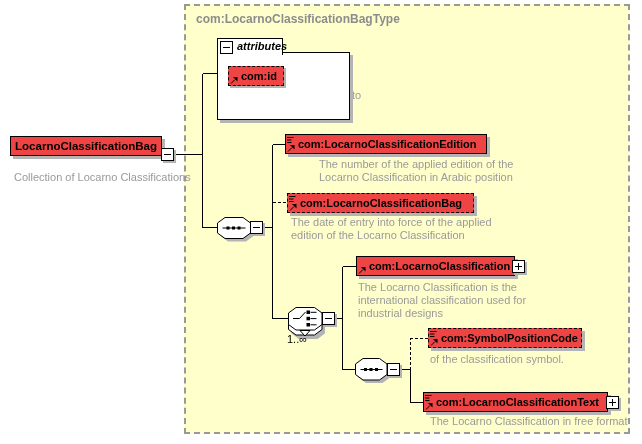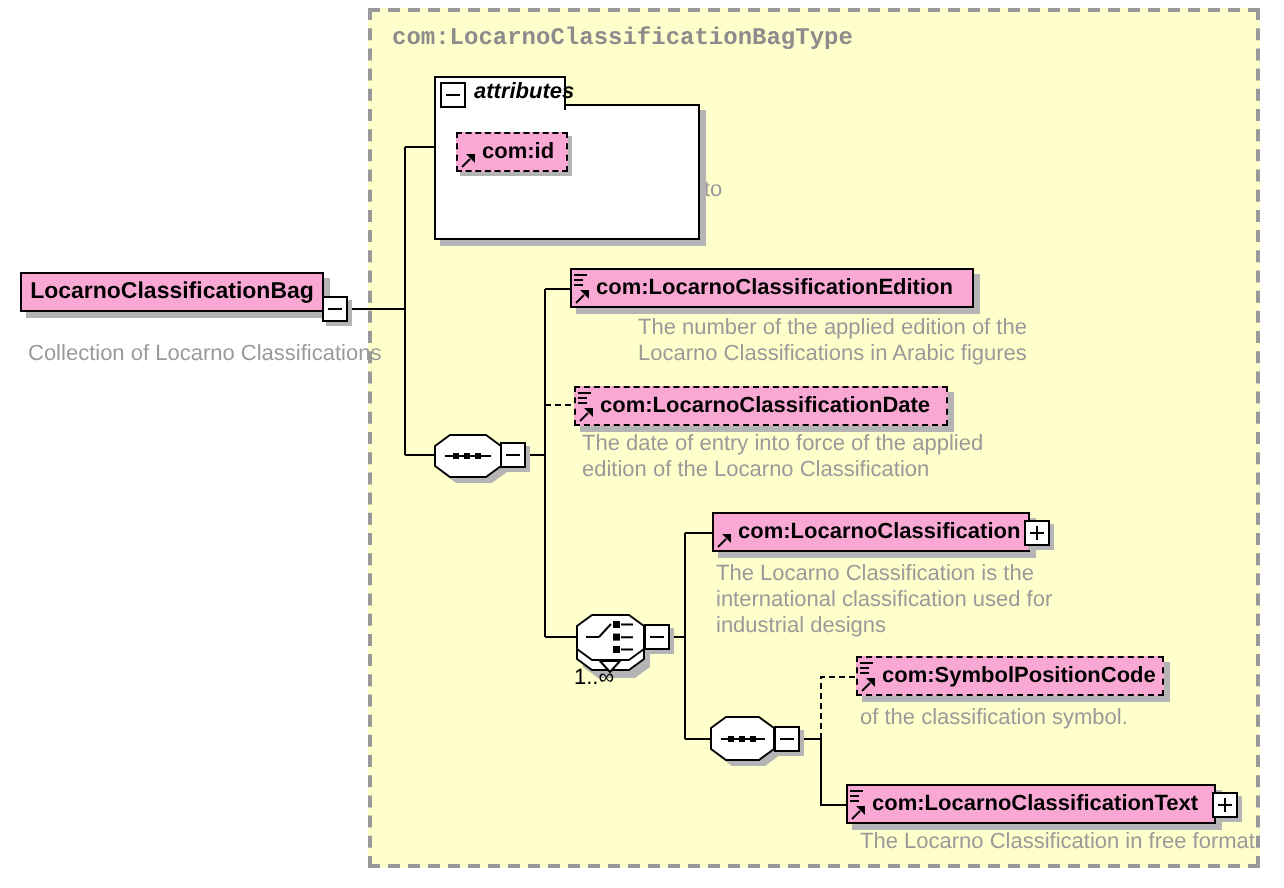--- a/index.html
+++ b/index.html
@@ -16,25 +16,25 @@
   }
   .container{
     position:absolute;left:184px;top:4px;width:442px;height:426px;
     background:var(--container-fill);
     border:2px dashed var(--container-border);
     z-index:0;
   }
   .type-label{
     position:absolute;left:196px;top:12px;
     font-size:12px;font-weight:bold;color:var(--type-label-text);
-    white-space:nowrap;z-index:2;font-family:Liberation Mono, monospace;
+    white-space:nowrap;z-index:2;
   }
   svg.overlay{position:absolute;left:0;top:0;z-index:2;}
   .el{
-    position:absolute;background:#f9a8d4;border:1px solid #000;
+    position:absolute;background:#ef4444;border:1px solid #000;
     box-shadow:3px 3px 0 var(--shadow);
     font-size:11px;font-weight:bold;color:#000;white-space:nowrap;
     height:18px;z-index:3;
   }
   .el.dashed{border-style:dashed;}
   .el .lbl{display:block;padding:3px 3px 0 12px;}
   .el .lbl.center{padding:3px 0 0 0;text-align:center;}
   .icon-lines{position:absolute;left:1px;top:1px;z-index:4;}
   .icon-arrow{position:absolute;left:1px;bottom:1px;z-index:4;}
   .pm{
@@ -150,32 +150,32 @@
     <path d="M0 1.5 H6.5 M0 4 H4.5 M0 6.5 H4.5" stroke="#000"></path>
   </svg>
   <svg class="icon-arrow" width="9" height="9">
     <polygon points="3,2 7.5,2 7.5,6.5" fill="#000"></polygon>
       <path d="M1 8.5 L5 4.5" stroke="#000"></path>
   </svg>
   <span class="lbl">com:LocarnoClassificationEdition</span>
 </div>
 <div class="ann" style="left:291px;top:158px;margin-left:28px;">
   <div>The number of the applied edition of the</div>
-  <div>Locarno Classifications in Arabic figures</div>
+  <div>Locarno Classification in Arabic position</div>
 </div>
 
 <div class="el dashed" style="left:287px;top:193px;width:185px;">
   <svg class="icon-lines" width="9" height="8">
     <path d="M0 1.5 H6.5 M0 4 H4.5 M0 6.5 H4.5" stroke="#000"></path>
   </svg>
   <svg class="icon-arrow" width="9" height="9">
     <polygon points="3,2 7.5,2 7.5,6.5" fill="#000"></polygon>
       <path d="M1 8.5 L5 4.5" stroke="#000"></path>
   </svg>
-  <span class="lbl">com:LocarnoClassificationDate</span>
+  <span class="lbl">com:LocarnoClassificationBag</span>
 </div>
 <div class="ann" style="left:291px;top:216px;">
   <div>The date of entry into force of the applied</div>
   <div>edition of the Locarno Classification</div>
 </div>
 
 <div class="el" style="left:356px;top:256px;width:157px;">
   <svg class="icon-arrow" width="9" height="9">
     <polygon points="3,2 7.5,2 7.5,6.5" fill="#000"></polygon>
       <path d="M1 8.5 L5 4.5" stroke="#000"></path>

